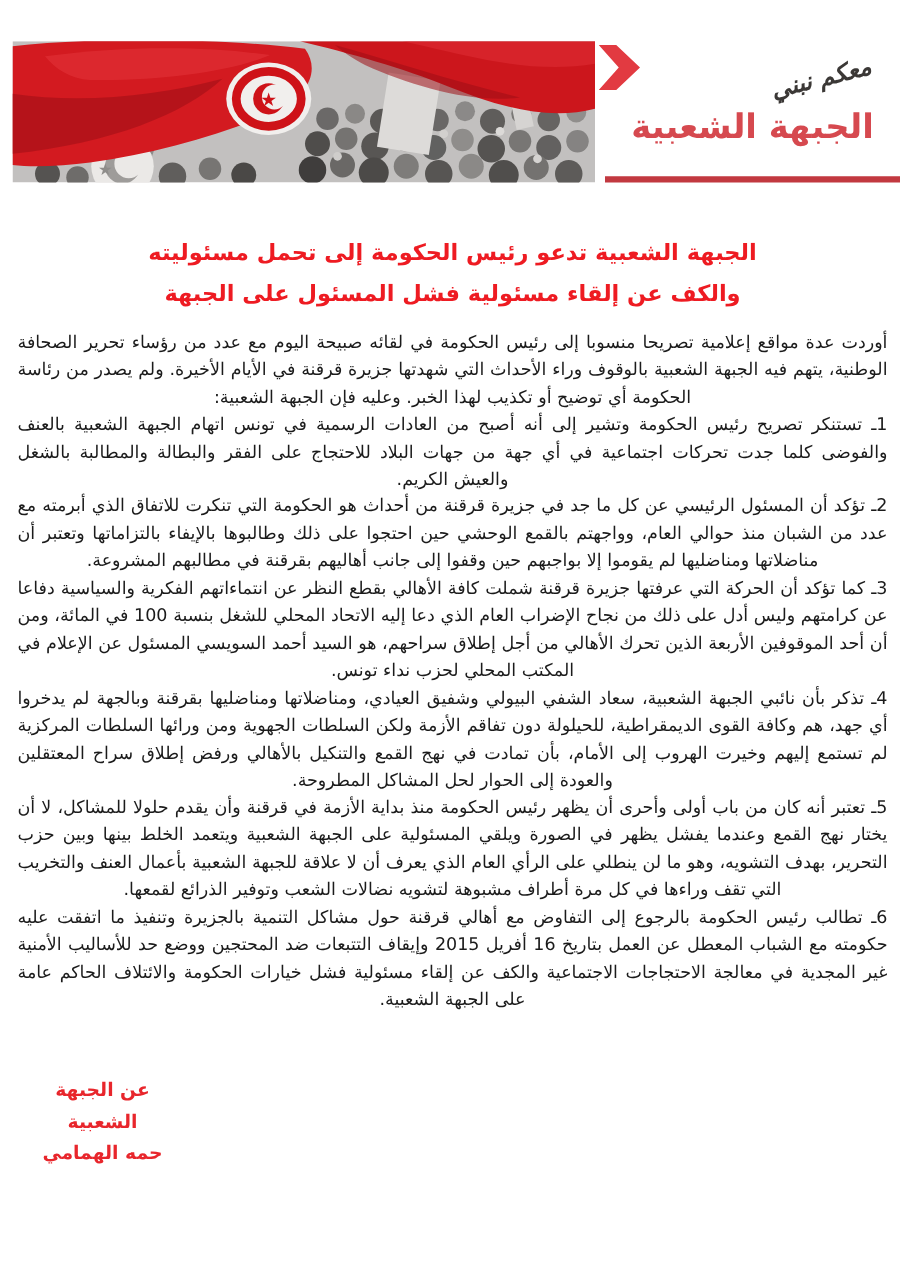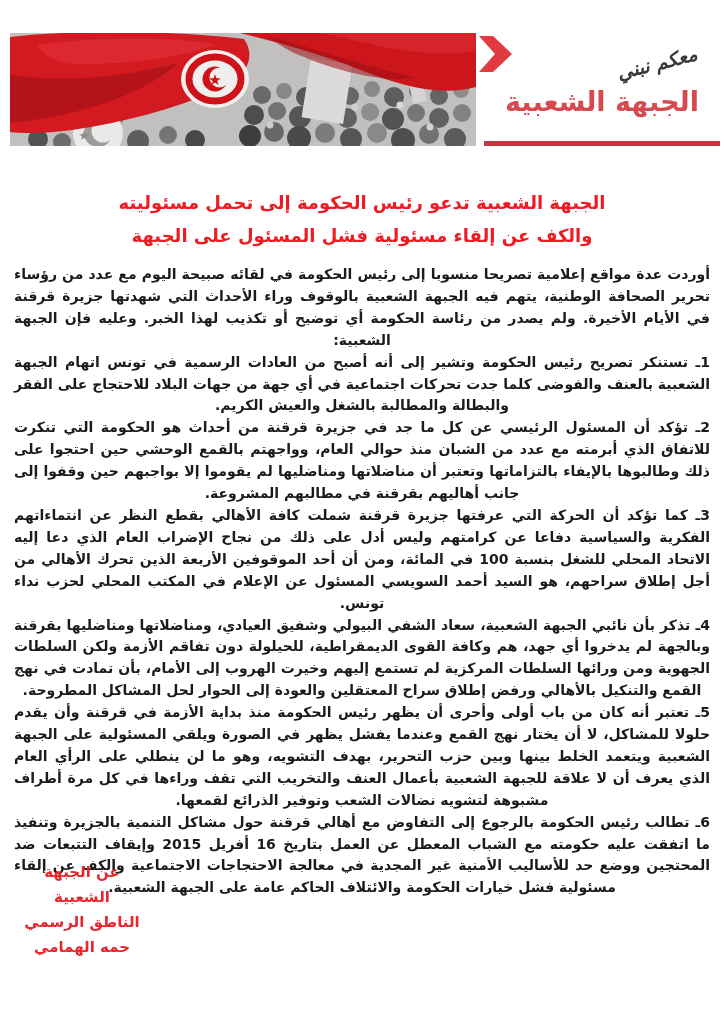--- a/index.html
+++ b/index.html
@@ -29,21 +29,21 @@
   
   .title {
     position:absolute; left:0; top:186px; width:724px;
     text-align:center; direction:rtl;
     color:#ee1b22; font-weight:bold; font-size:18px; line-height:33px;
   }
   
   .body {
     position:absolute; left:14px; top:264px; width:696px;
     direction:rtl; text-align:justify; text-align-last:center;
-    color:#1b1b1b; font-weight:bold; font-size:14px; line-height:21.9px;
+    color:#1b1b1b; font-weight:normal; font-size:14px; line-height:21.9px;
   }
   .body p { margin:0; padding:0; }
   
   .signature {
     position:absolute; left:14px; top:860px; width:136px;
     direction:rtl; text-align:center;
     color:#e8262c; font-weight:bold; font-size:15px; line-height:25px;
   }
 </style>
 </head>
@@ -145,17 +145,16 @@
     <p>1ـ تستنكر تصريح رئيس الحكومة وتشير إلى أنه أصبح من العادات الرسمية في تونس اتهام الجبهة الشعبية بالعنف والفوضى كلما جدت تحركات اجتماعية في أي جهة من جهات البلاد للاحتجاج على الفقر والبطالة والمطالبة بالشغل والعيش الكريم.</p>
     <p>2ـ تؤكد أن المسئول الرئيسي عن كل ما جد في جزيرة قرقنة من أحداث هو الحكومة التي تنكرت للاتفاق الذي أبرمته مع عدد من الشبان منذ حوالي العام، وواجهتم بالقمع الوحشي حين احتجوا على ذلك وطالبوها بالإيفاء بالتزاماتها وتعتبر أن مناضلاتها ومناضليها لم يقوموا إلا بواجبهم حين وقفوا إلى جانب أهاليهم بقرقنة في مطالبهم المشروعة.</p>
     <p>3ـ كما تؤكد أن الحركة التي عرفتها جزيرة قرقنة شملت كافة الأهالي بقطع النظر عن انتماءاتهم الفكرية والسياسية دفاعا عن كرامتهم وليس أدل على ذلك من نجاح الإضراب العام الذي دعا إليه الاتحاد المحلي للشغل بنسبة 100 في المائة، ومن أن أحد الموقوفين الأربعة الذين تحرك الأهالي من أجل إطلاق سراحهم، هو السيد أحمد السويسي المسئول عن الإعلام في المكتب المحلي لحزب نداء تونس.</p>
     <p>4ـ تذكر بأن نائبي الجبهة الشعبية، سعاد الشفي البيولي وشفيق العيادي، ومناضلاتها ومناضليها بقرقنة وبالجهة لم يدخروا أي جهد، هم وكافة القوى الديمقراطية، للحيلولة دون تفاقم الأزمة ولكن السلطات الجهوية ومن ورائها السلطات المركزية لم تستمع إليهم وخيرت الهروب إلى الأمام، بأن تمادت في نهج القمع والتنكيل بالأهالي ورفض إطلاق سراح المعتقلين والعودة إلى الحوار لحل المشاكل المطروحة.</p>
     <p>5ـ تعتبر أنه كان من باب أولى وأحرى أن يظهر رئيس الحكومة منذ بداية الأزمة في قرقنة وأن يقدم حلولا للمشاكل، لا أن يختار نهج القمع وعندما يفشل يظهر في الصورة ويلقي المسئولية على الجبهة الشعبية ويتعمد الخلط بينها وبين حزب التحرير، بهدف التشويه، وهو ما لن ينطلي على الرأي العام الذي يعرف أن لا علاقة للجبهة الشعبية بأعمال العنف والتخريب التي تقف وراءها في كل مرة أطراف مشبوهة لتشويه نضالات الشعب وتوفير الذرائع لقمعها.</p>
     <p>6ـ تطالب رئيس الحكومة بالرجوع إلى التفاوض مع أهالي قرقنة حول مشاكل التنمية بالجزيرة وتنفيذ ما اتفقت عليه حكومته مع الشباب المعطل عن العمل بتاريخ 16 أفريل 2015 وإيقاف التتبعات ضد المحتجين ووضع حد للأساليب الأمنية غير المجدية في معالجة الاحتجاجات الاجتماعية والكف عن إلقاء مسئولية فشل خيارات الحكومة والائتلاف الحاكم عامة على الجبهة الشعبية.</p>
   </div>
 
   <div class="signature">
     <div>عن الجبهة الشعبية</div>
-    <div>الناطق الرسمي</div>
     <div>حمه الهمامي</div>
   </div>
 
 </div>
 
 </body></html>

